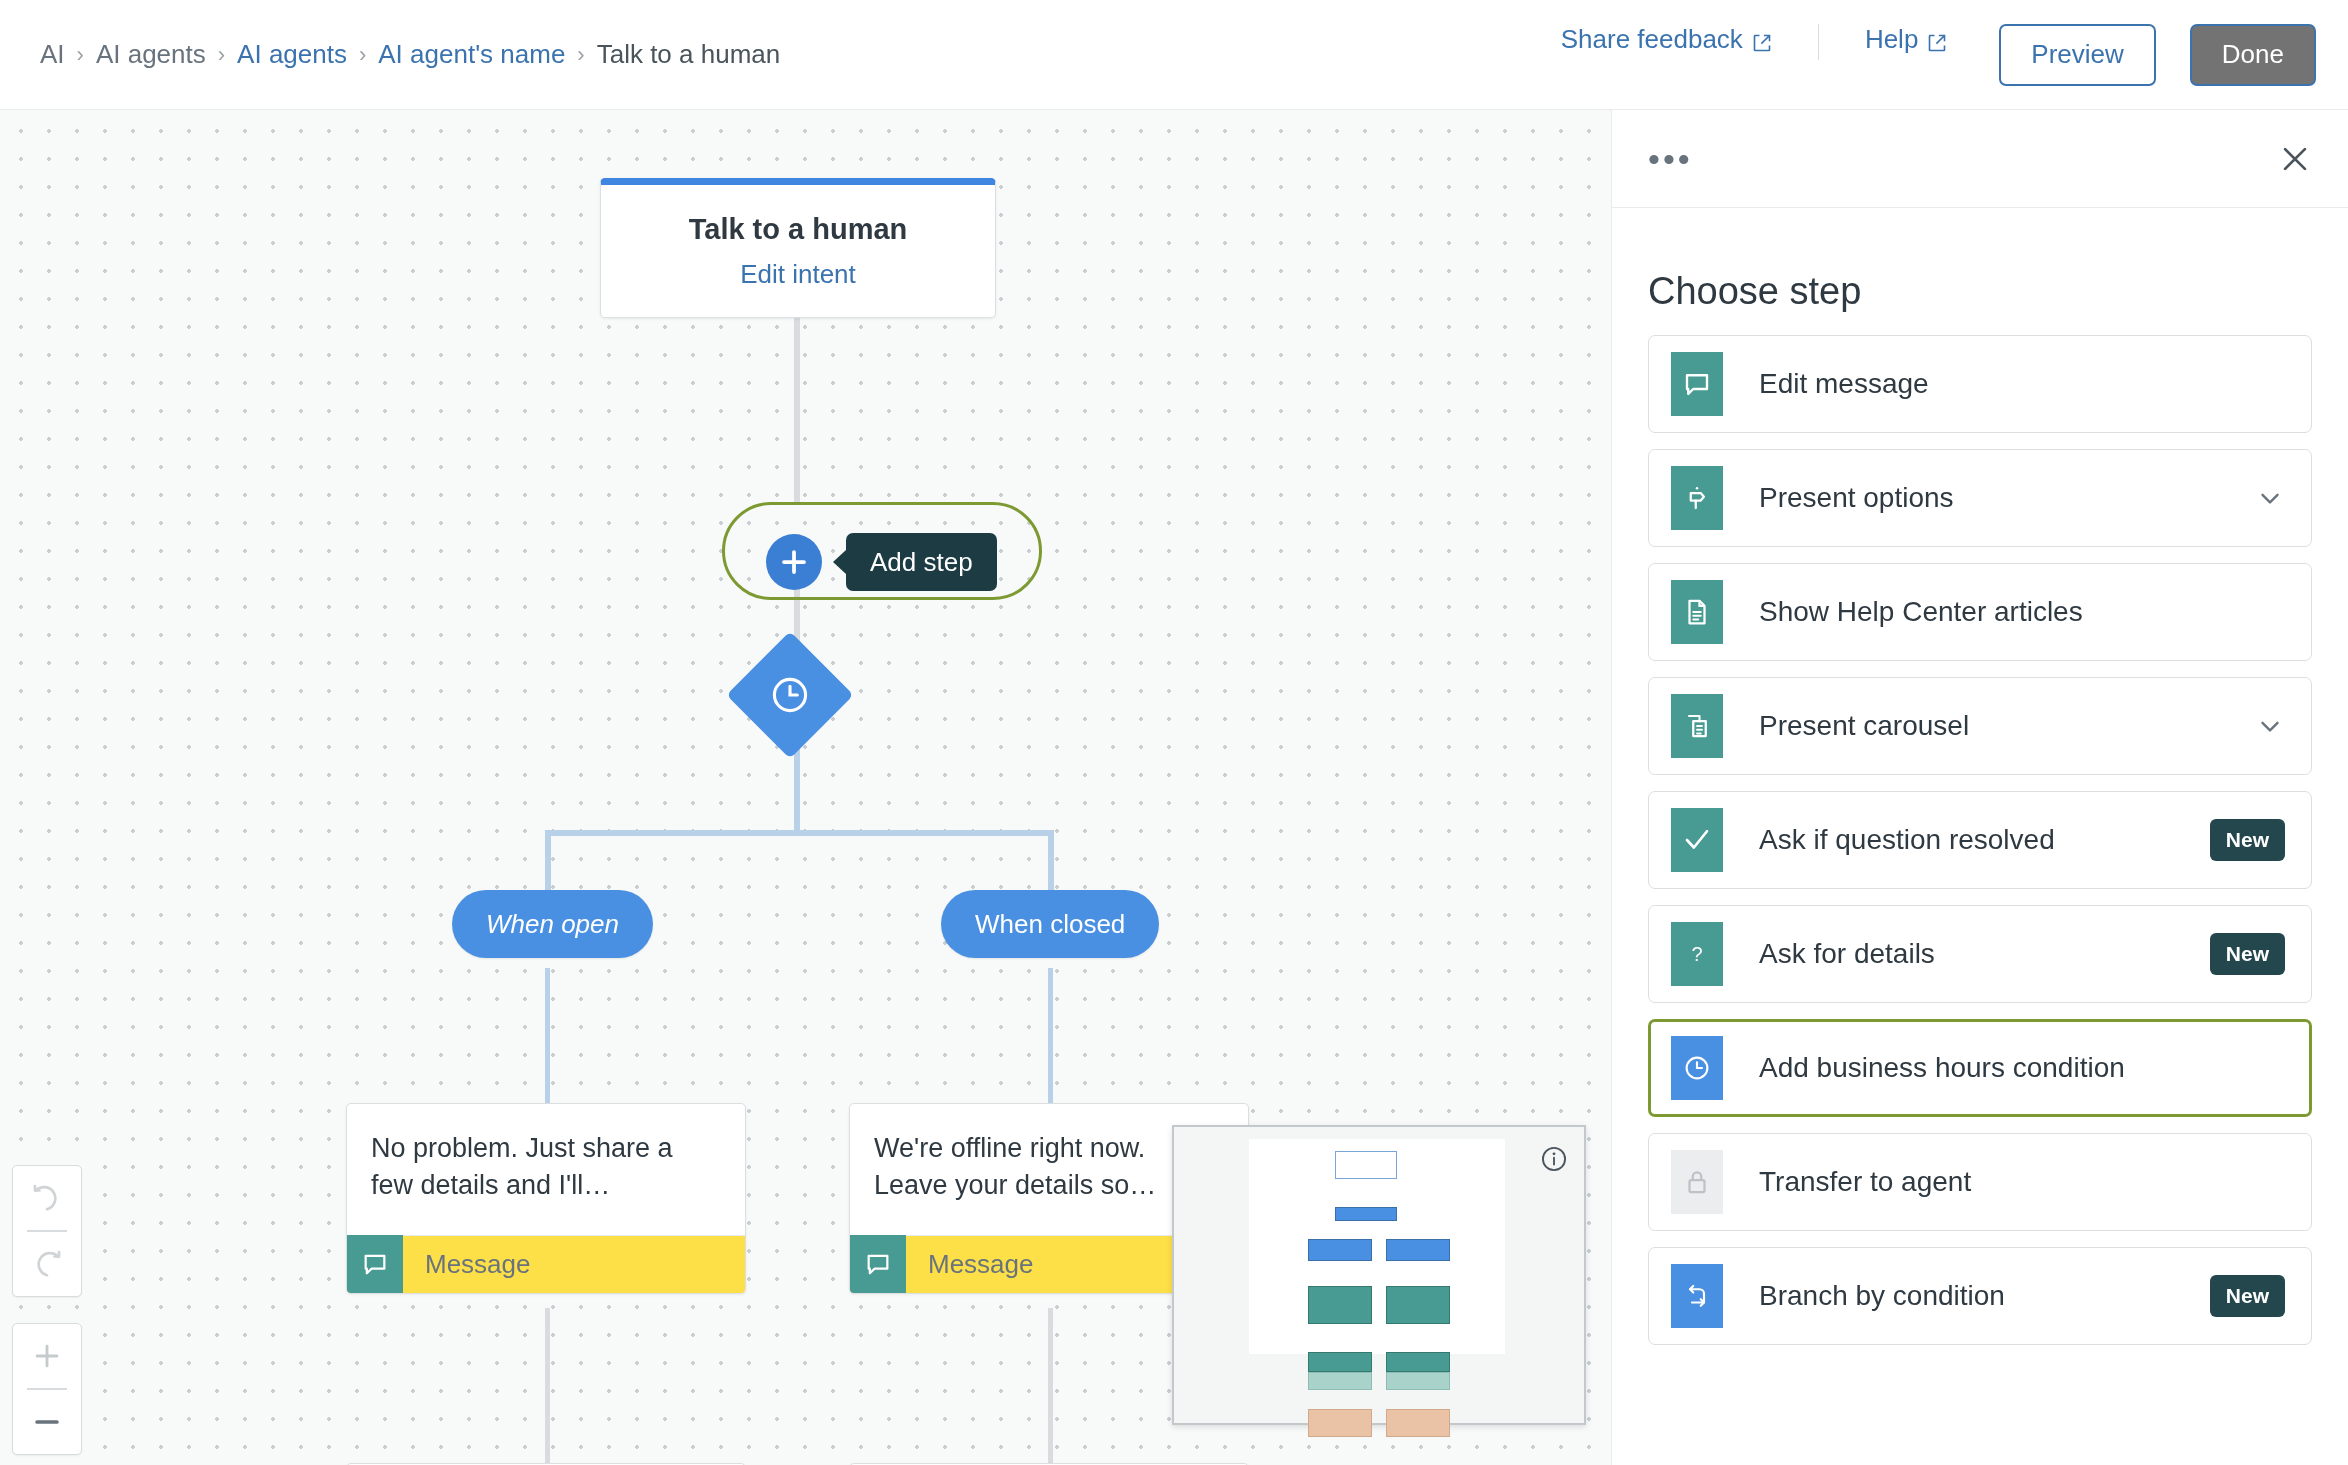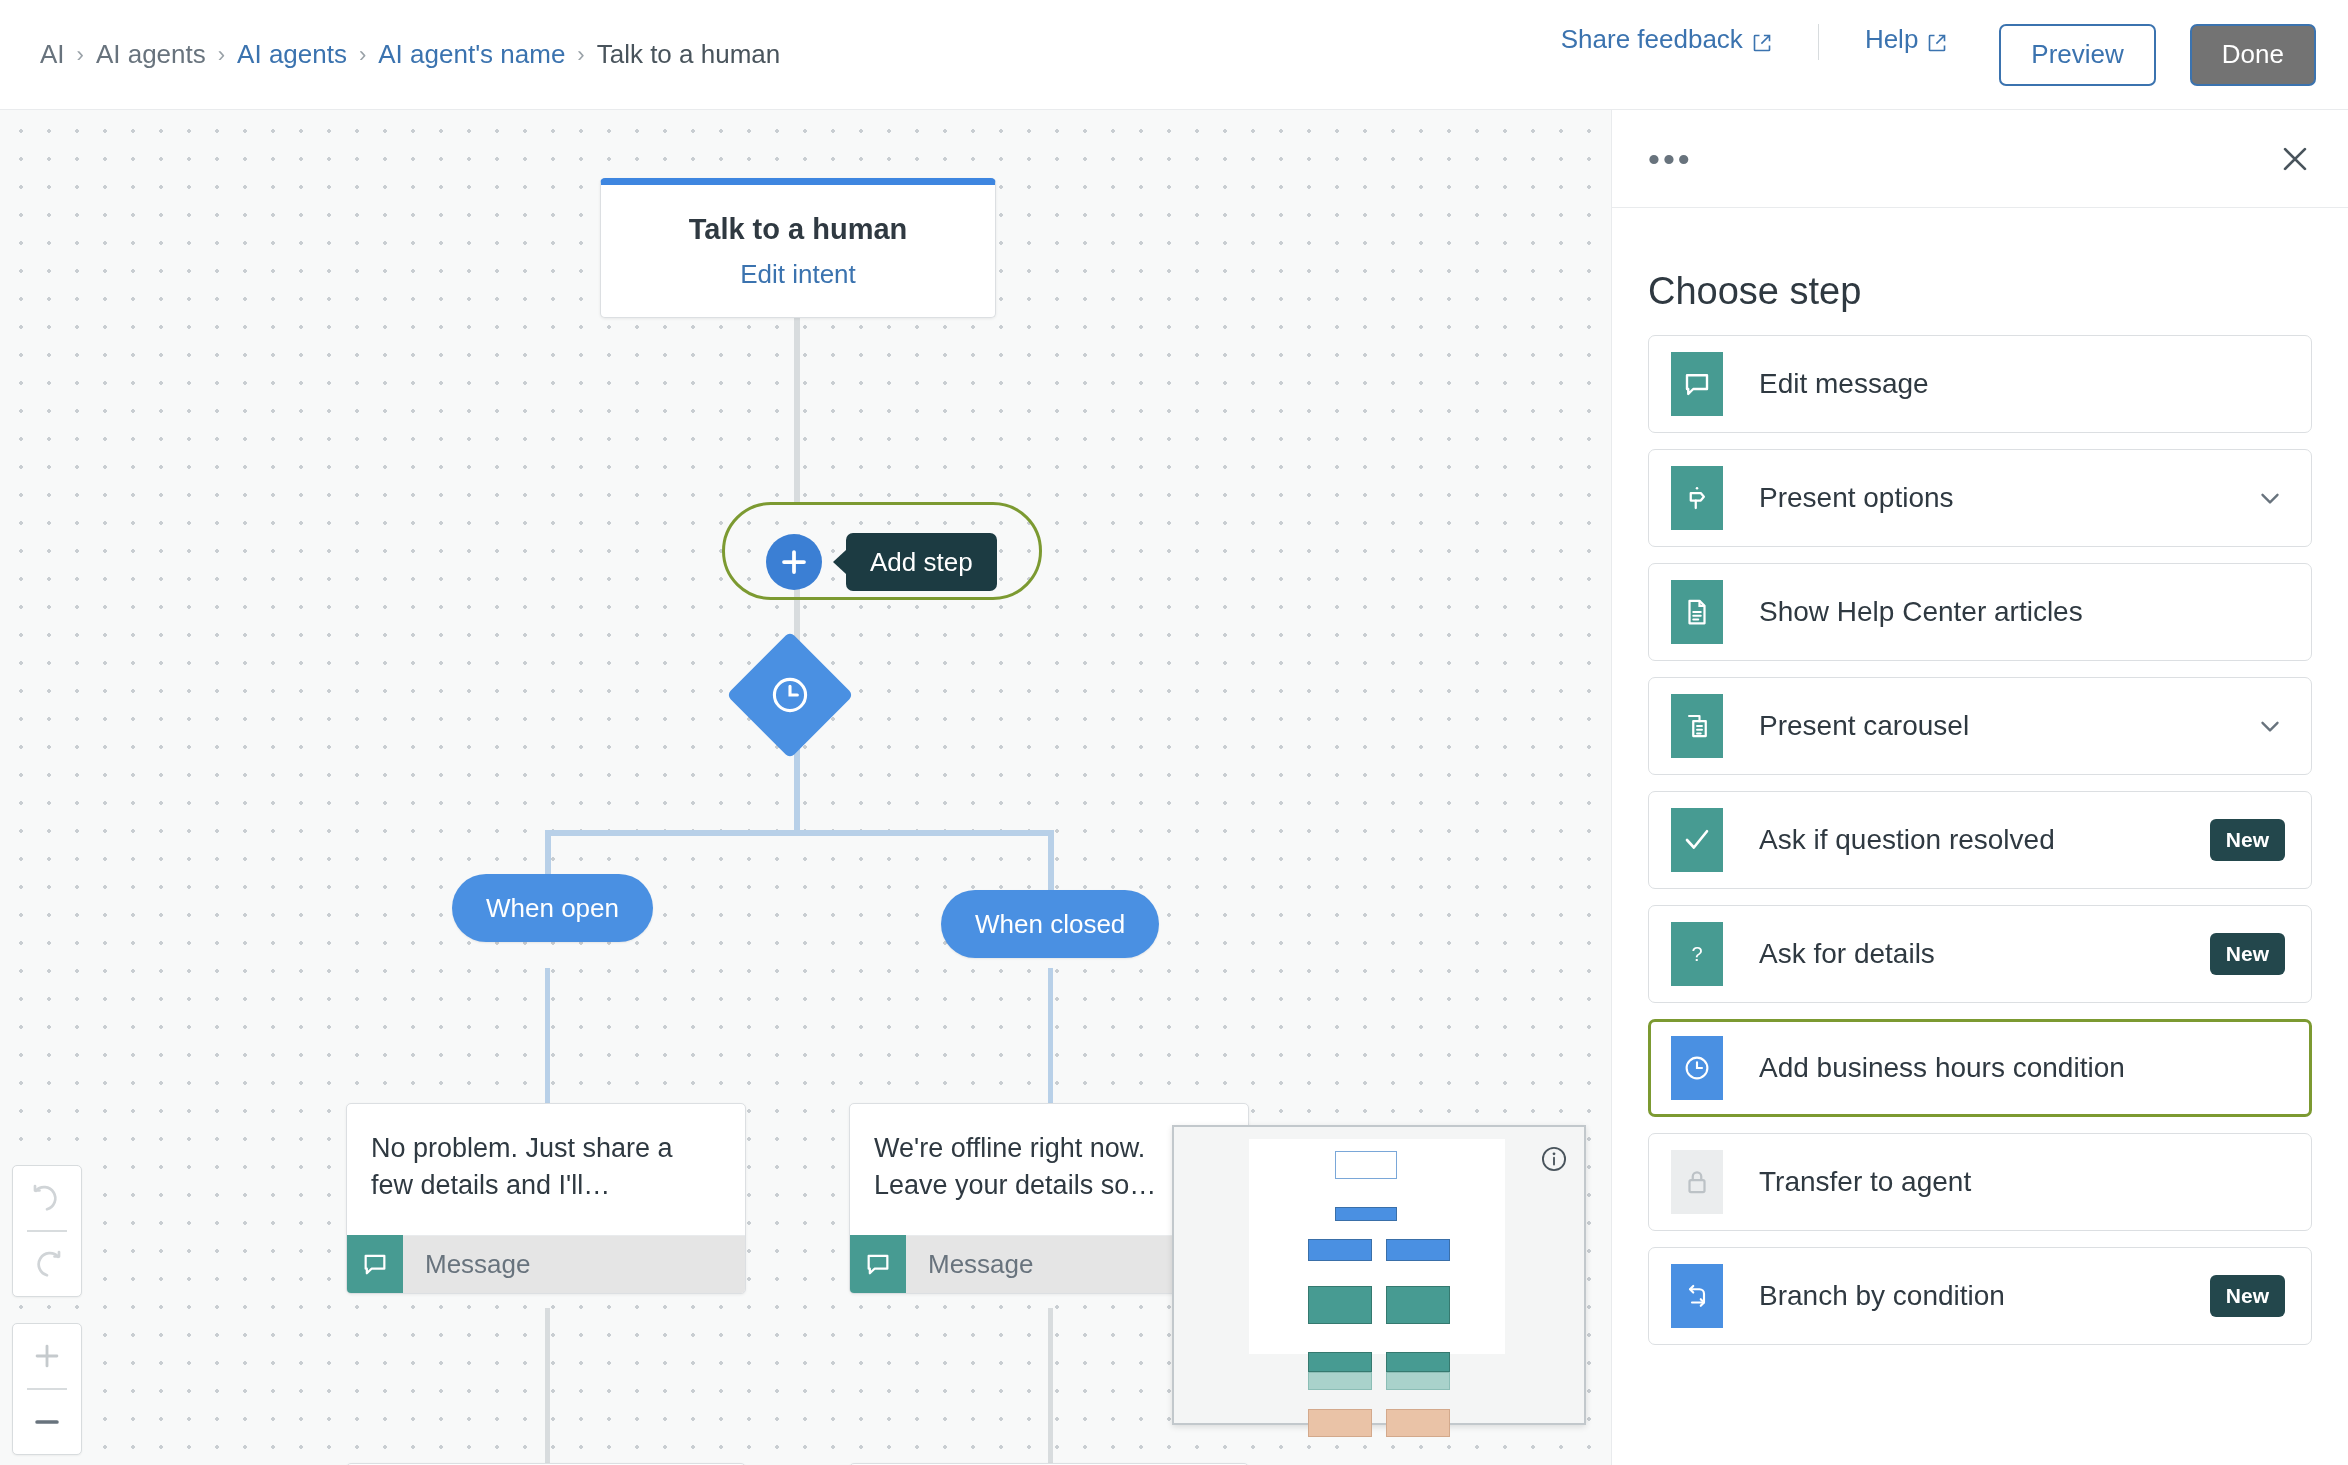--- a/index.html
+++ b/index.html
@@ -219,21 +219,21 @@
     padding: 26px 24px 30px 24px;
     font-size: 27px;
     line-height: 1.38;
     color: #2f3941;
     min-height: 128px;
   }
   .msg-foot {
     display: flex;
     align-items: center;
     border-top: 1px solid #e9ebed;
-    background: #e5e5e5;
+    background: #fde047;
     height: 58px;
   }
   .msg-foot-icon {
     width: 56px; height: 58px;
     background: #479b92;
     display: flex; align-items: center; justify-content: center;
     flex: 0 0 auto;
   }
   .msg-foot-label {
     font-size: 26px;
@@ -441,21 +441,21 @@
   <div class="addstep-tip">Add step</div>
 
   <div class="diamond"></div>
   <div class="diamond-icon">
     <svg width="44" height="44" viewBox="0 0 24 24">
         <circle cx="12" cy="12" r="8.5" fill="none" stroke="#ffffff" stroke-width="1.7"></circle>
         <path d="M12 7.2V12h4" stroke="#ffffff" stroke-width="1.7" fill="none" stroke-linecap="round"></path>
       </svg>
   </div>
 
-  <div class="pill" style="left:452px; top:764px;">When open</div>
+  <div class="pill" style="left:452px; top:780px;font-style:italic;">When open</div>
   <div class="pill" style="left:941px; top:780px;">When closed</div>
 
   <div class="msg-card" style="left:346px; top:993px;">
     <div class="msg-body">No problem. Just share a few details and I'll…</div>
     <div class="msg-foot">
       <span class="msg-foot-icon">
         <svg width="28" height="28" viewBox="0 0 24 24">
             <path d="M4 5h16v11H9l-4 4v-4H4z" fill="none" stroke="#ffffff" stroke-width="1.9" stroke-linejoin="round"></path>
           </svg>
       </span>

